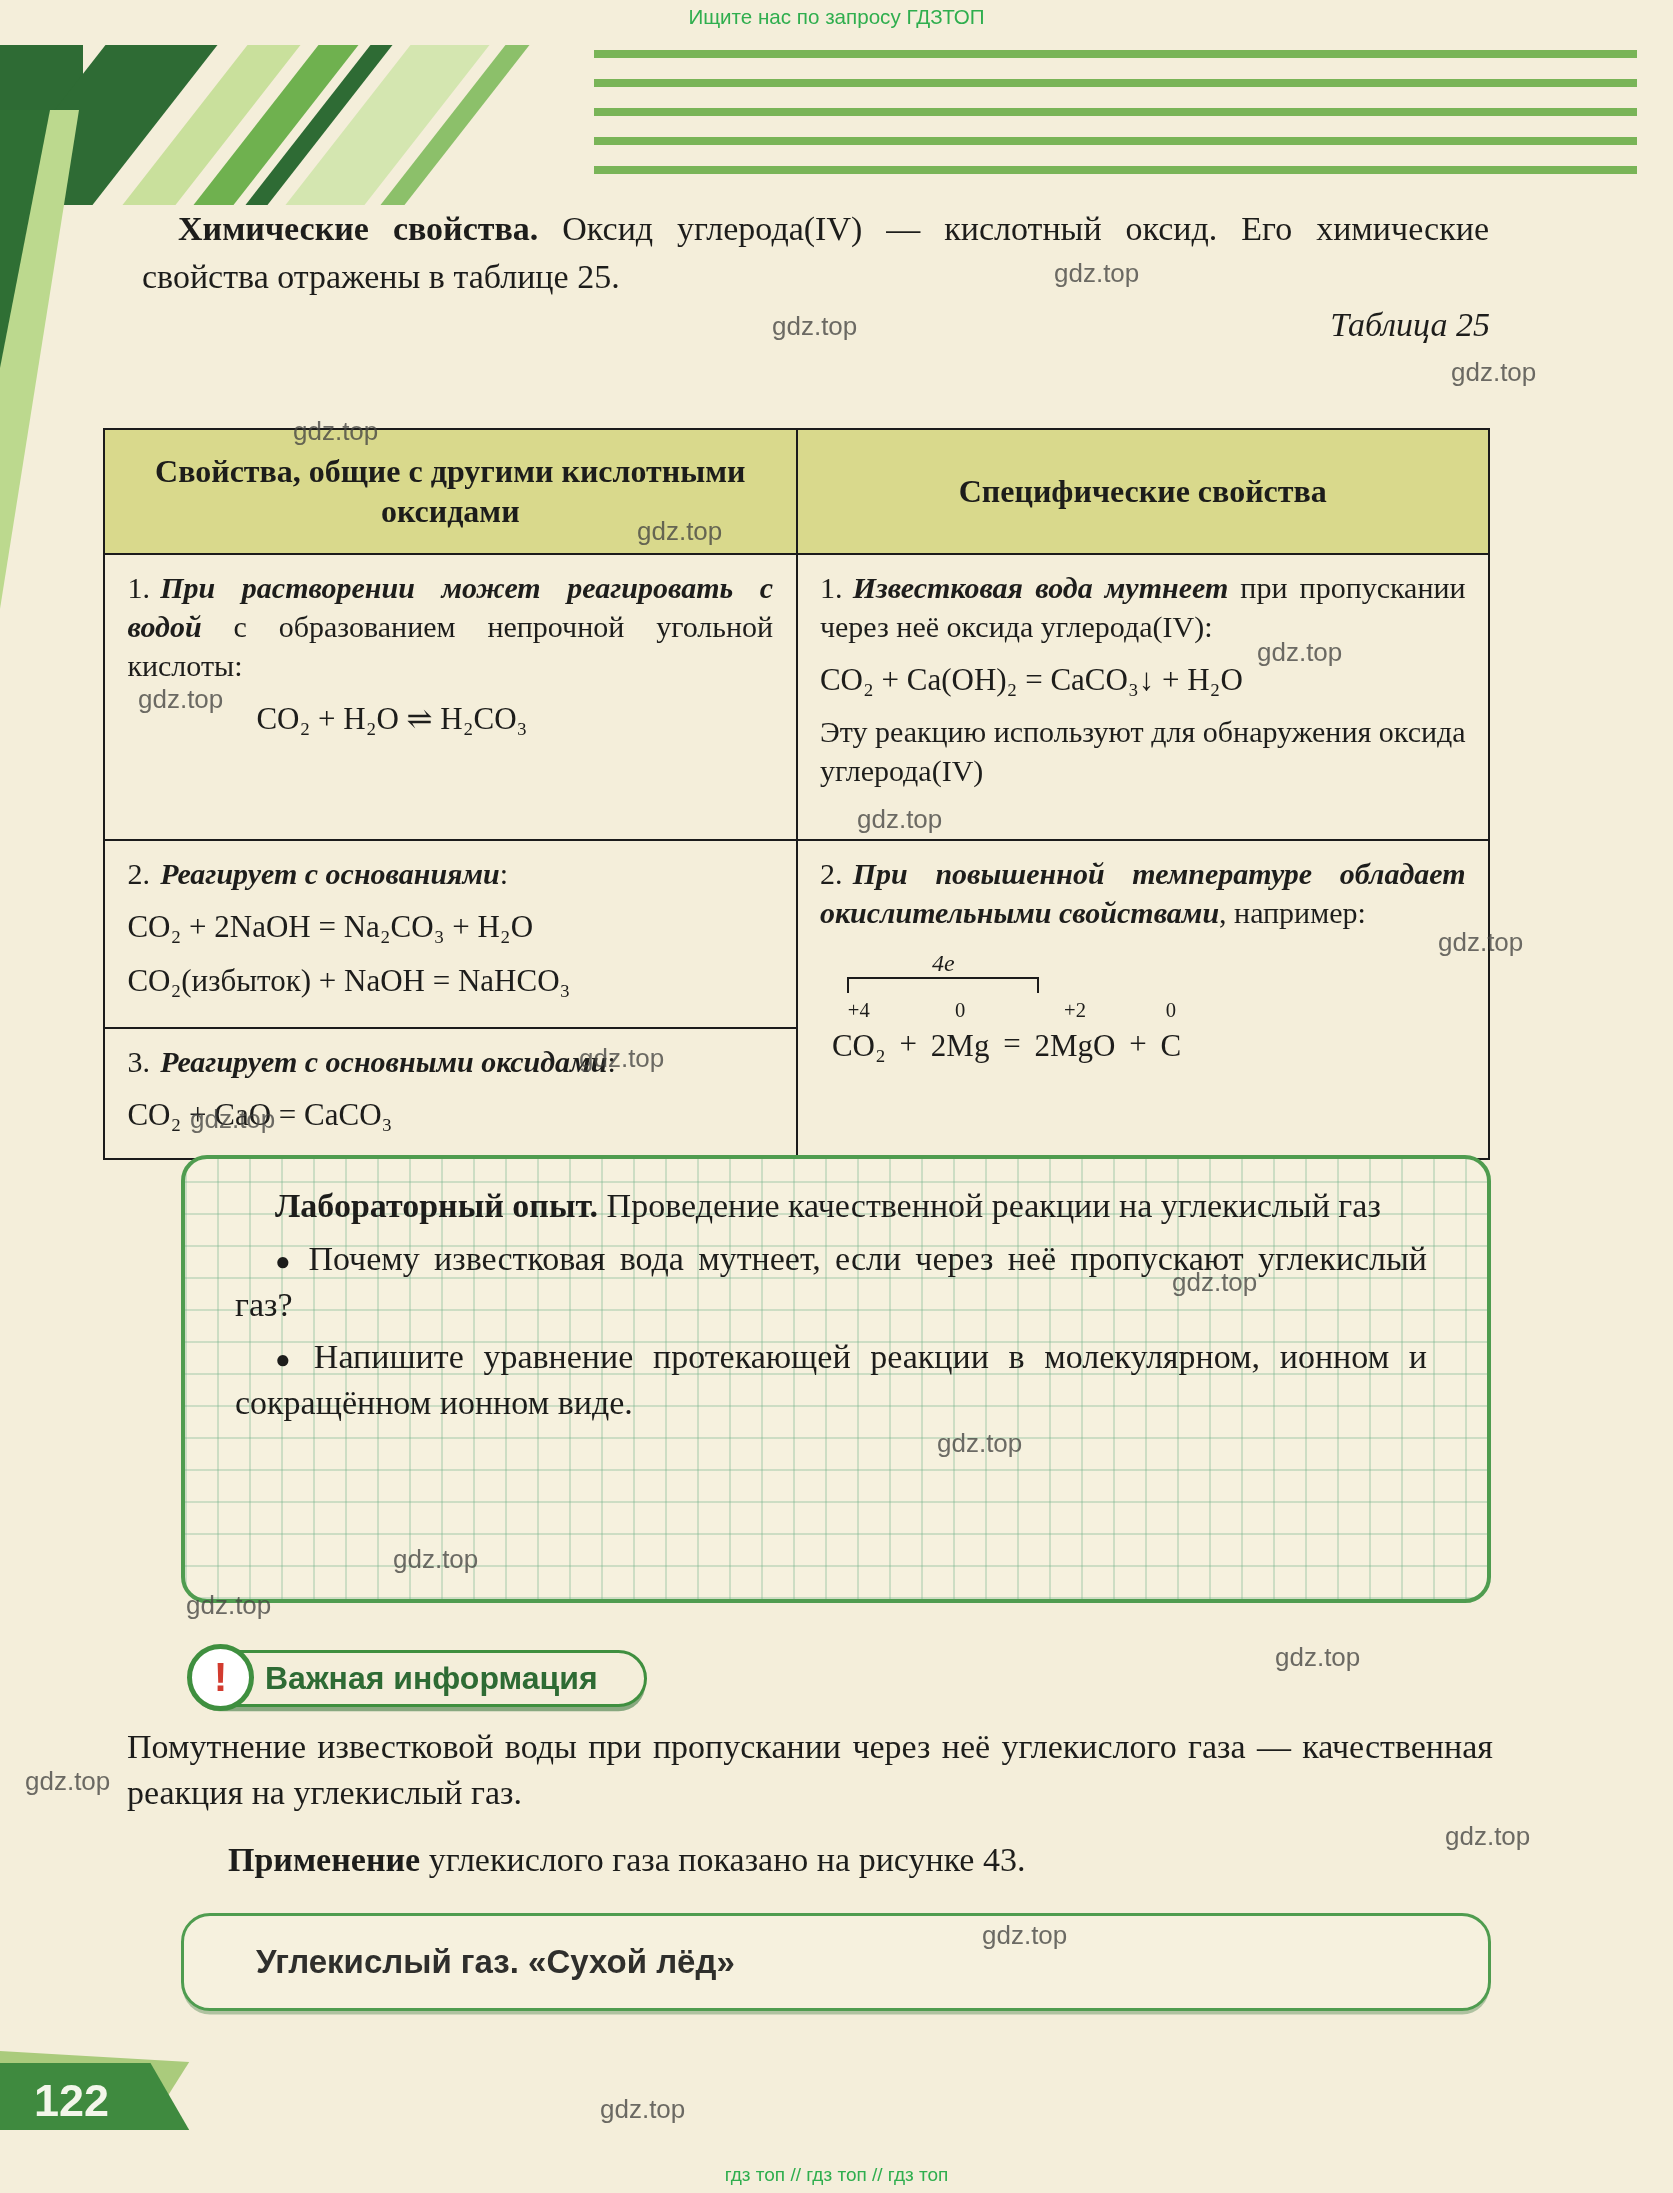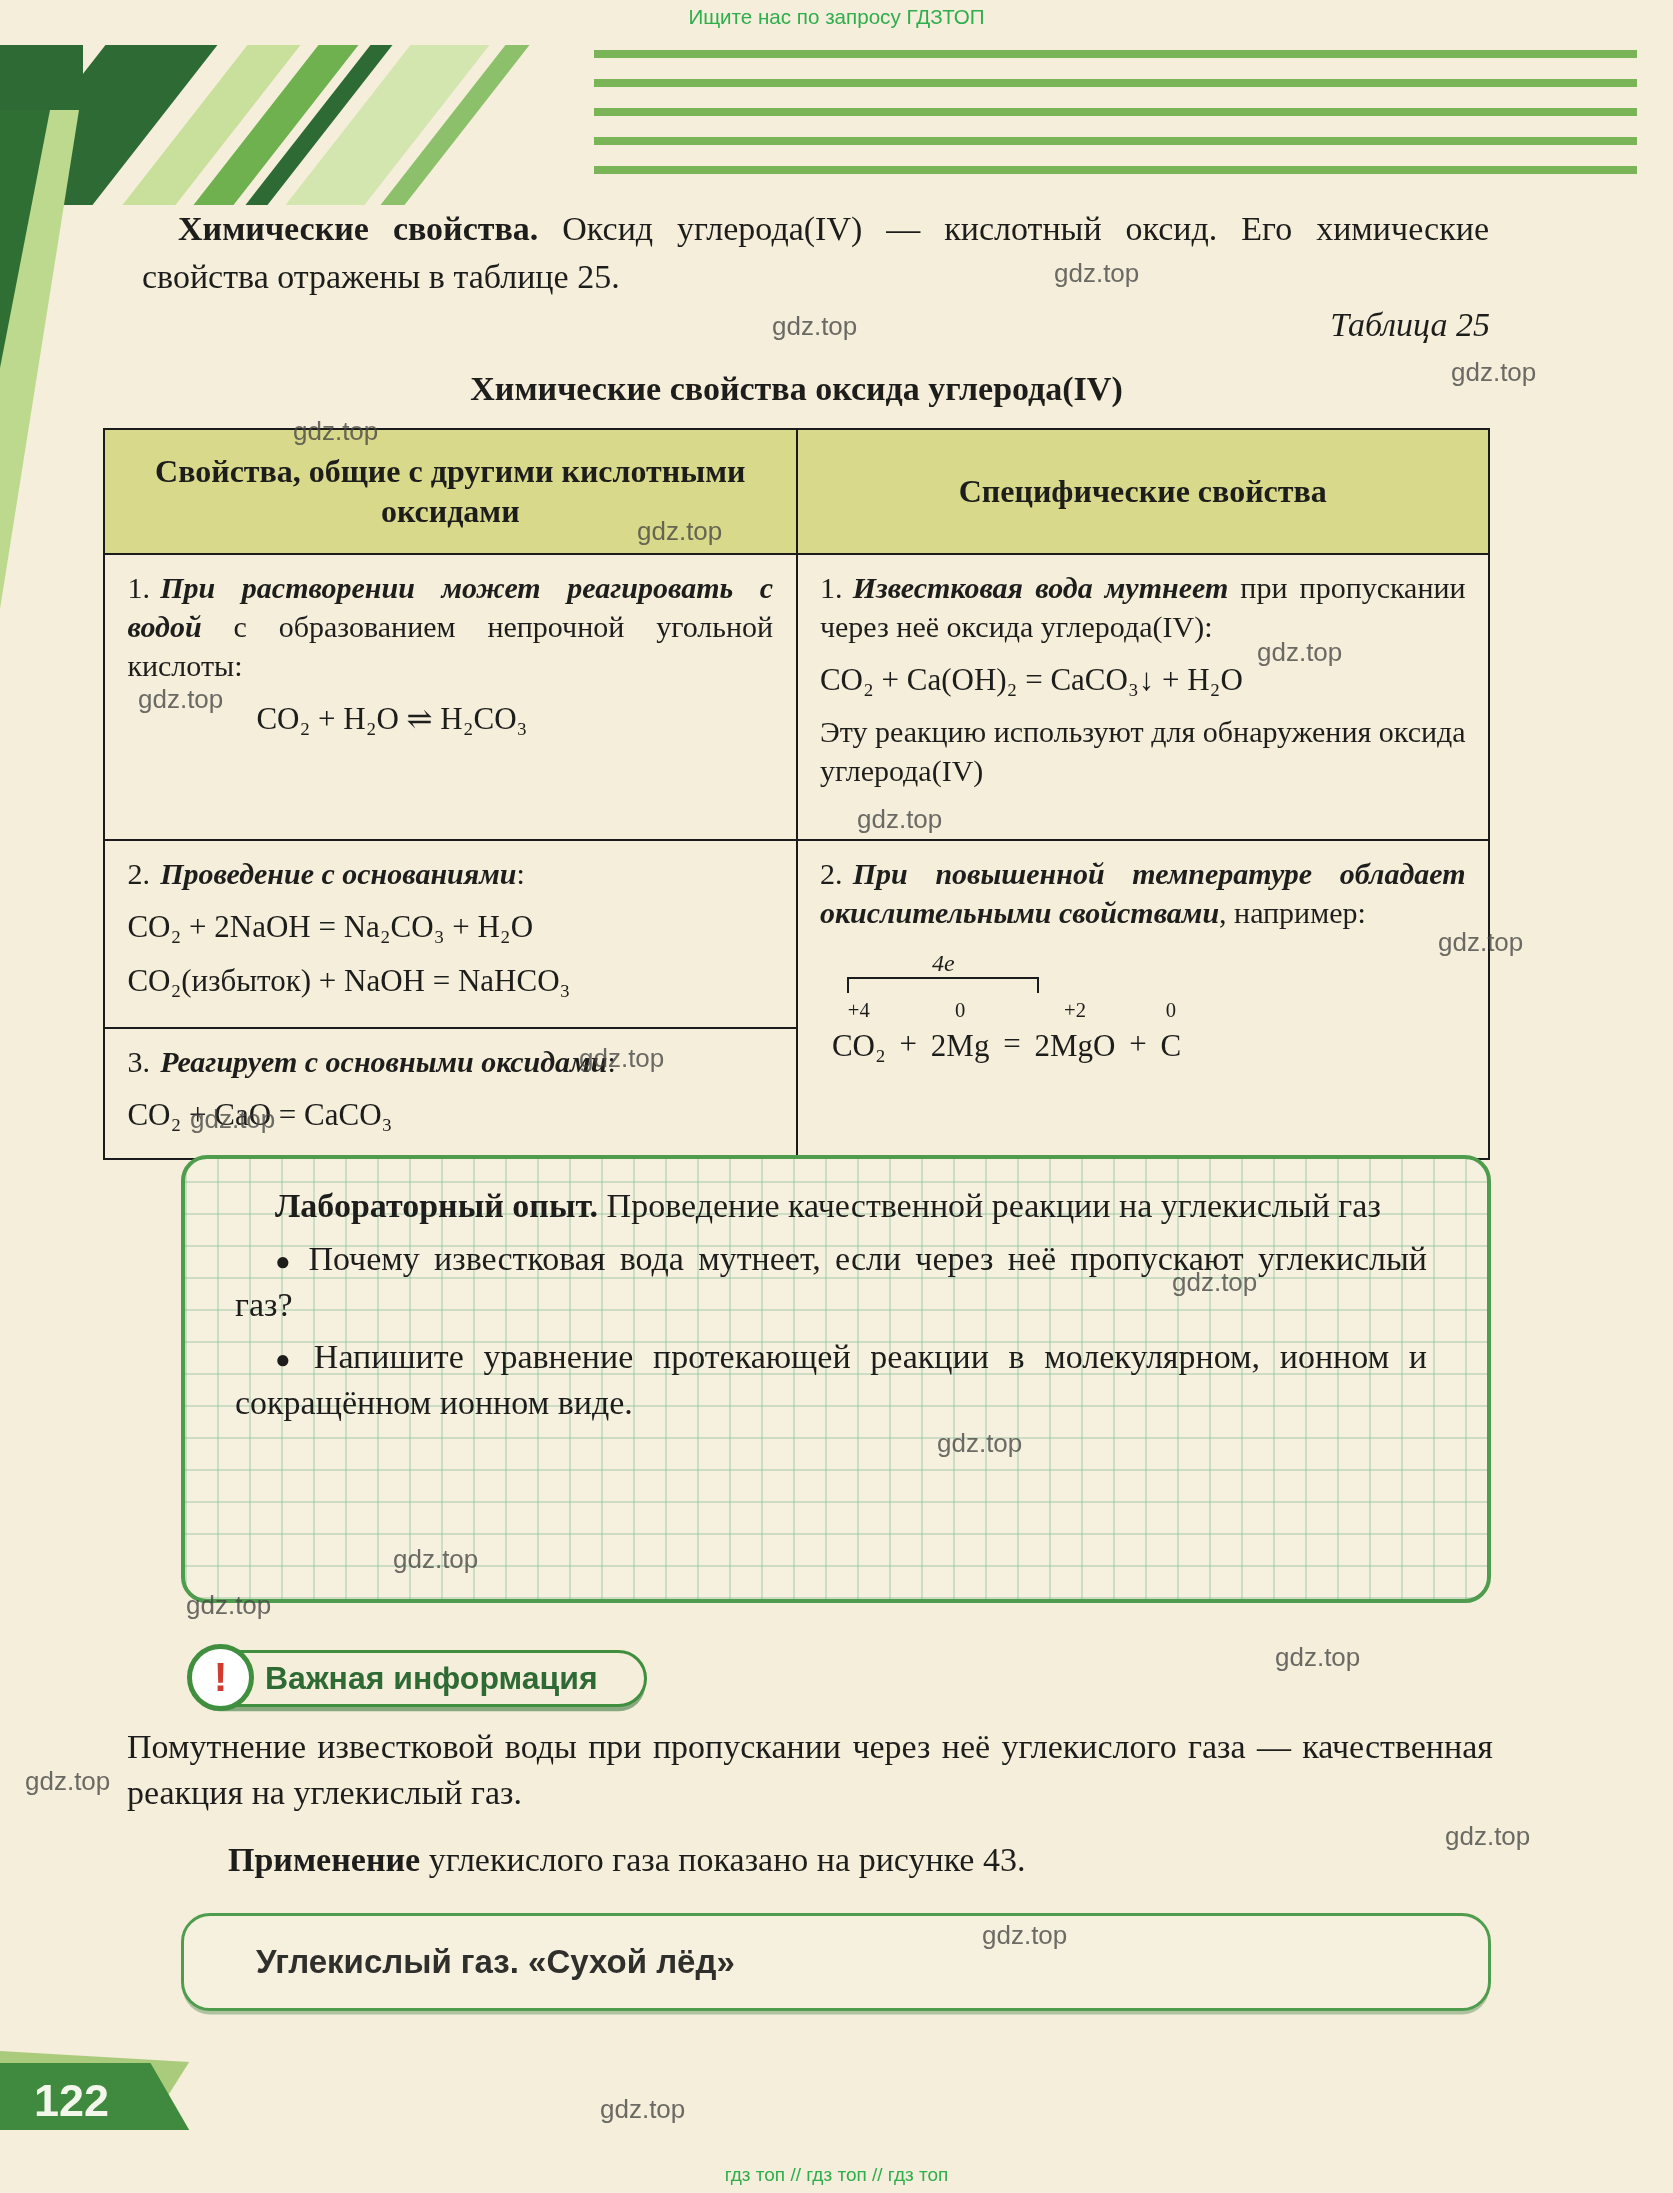--- a/index.html
+++ b/index.html
@@ -148,21 +148,20 @@
     <div class="stripe s5"></div>
     <div class="stripe s6"></div>
   </div>
   <div class="deco-lines"></div>
   <div class="wedge-light"></div>
   <div class="wedge-dark"></div>
 
   <p class="intro"><b>Химические свойства.</b><span> Оксид углерода(IV) — кислотный оксид. Его химические свойства отражены в таблице 25.</span></p>
 
   <div class="tbl-caption">Таблица 25</div>
-  <h2 class="tbl-title">Химические свойства оксида углерода(IV)</h2>
 
   <table class="tbl">
     <colgroup>
         <col style="width:50%">
         <col style="width:50%">
       </colgroup>
     <thead>
       <tr>
         <th>Свойства, общие с другими кислотными оксидами</th>
         <th>Специфические свойства</th>
@@ -175,21 +174,21 @@
           <p class="eq indent">CO₂ + H₂O ⇌ H₂CO₃</p>
         </td>
         <td>
           <p class="cw"><span class="num">1.</span><em class="bi">Известковая вода мутнеет</em><span> при пропускании через неё оксида углерода(IV):</span></p>
           <p class="eq">CO₂ + Ca(OH)₂ = CaCO₃↓ + H₂O</p>
           <p class="note">Эту реакцию используют для обнаружения оксида углерода(IV)</p>
         </td>
       </tr>
       <tr style="height:188px">
         <td>
-          <p class="cw"><span class="num">2.</span><em class="bi">Проведение с основаниями</em><span>:</span></p>
+          <p class="cw"><span class="num">2.</span><em class="bi">Реагирует с основаниями</em><span>:</span></p>
           <p class="eq">CO₂ + 2NaOH = Na₂CO₃ + H₂O</p>
           <p class="eq">CO₂(избыток) + NaOH = NaHCO₃</p>
         </td>
         <td rowspan="2">
           <p class="cw"><span class="num">2.</span><em class="bi">При повышенной температуре обладает окислительными свойствами</em><span>, например:</span></p>
           <div class="redox">
             <div class="bracket">
               <span class="blabel">4e</span>
             </div>
             <div class="rline">

